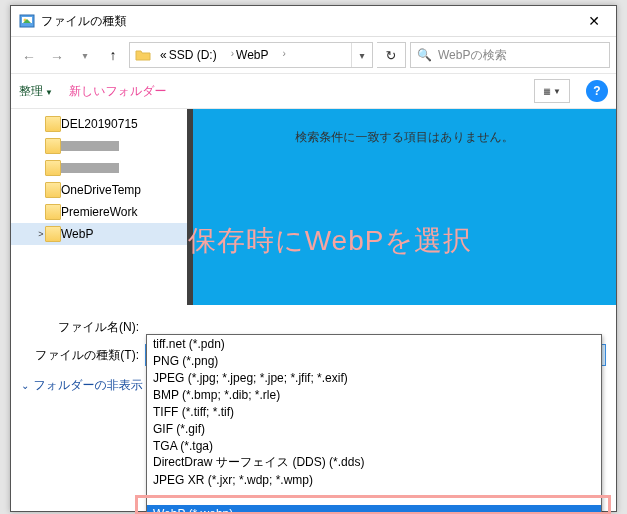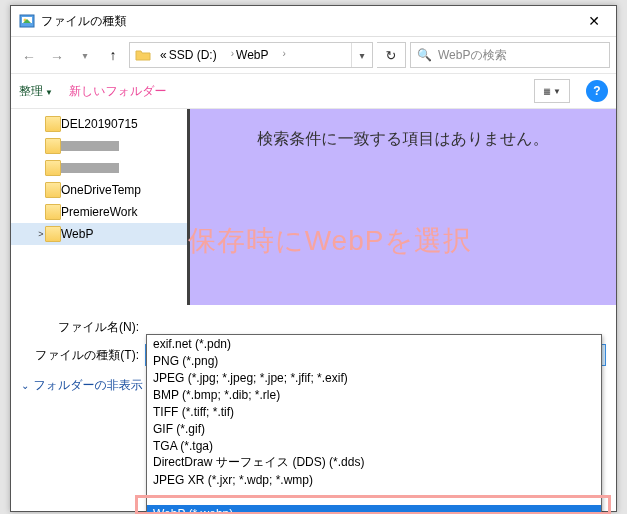--- a/index.html
+++ b/index.html
@@ -33,21 +33,21 @@
 .body{display:flex;height:196px}
 .tree{width:176px;overflow:hidden;box-sizing:border-box;padding:4px 0}
 .tree-item{display:flex;align-items:center;height:22px;padding-left:26px;font-size:12px;}
 .tree-item.sel{background:#d9e8f7}
 .tree-item.sel .caret{color:#444}
 .caret{width:8px;font-size:9px;color:#aaa;display:inline-block;text-align:center}
 .ficon{width:16px;height:16px}
 .ficon.folder{background:linear-gradient(#ffe79a,#f9cf60);border:1px solid #e0b94f;border-radius:1px;box-sizing:border-box;position:relative}
 .ficon.redacted{background:#a8a8a8;width:58px;height:10px;margin-left:0}
 .onedrive svg{width:16px;height:16px}
-.content{flex:1;border-left:3px solid #404040;display:flex;align-items:flex-start;justify-content:center;padding-top:20px;color:#333;font-size:16px;background:#c4b5fd;position:relative}
+.content{flex:1;border-left:6px solid #404040;display:flex;align-items:flex-start;justify-content:center;padding-top:20px;color:#333;font-size:12px;background:#0ea5e9;position:relative}
 .annot{position:absolute;left:188px;top:222px;font-size:28px;font-weight:400;color:#f7a4a0;letter-spacing:1px;white-space:nowrap;z-index:5}
 .form{padding:8px 10px 4px 16px}
 .form-row{display:flex;align-items:center;height:28px;gap:6px}
 .form-label{width:112px;text-align:right;font-size:12px}
 .text-input{flex:1;height:22px;border:1px solid #888;padding:0 6px;font-size:12px;font-family:inherit;box-sizing:border-box}
 .type-select{flex:1;height:22px;border:1px solid #3a8de0;background:#cfe7fb;padding:0 6px;font-size:12px;display:flex;align-items:center;justify-content:space-between;box-sizing:border-box}
 .type-select .arrow{font-size:10px;color:#333}
 .bottom{display:flex;align-items:flex-start;padding:4px 10px}
 .hidefolder{color:#1a4fa0;font-size:12px;display:flex;align-items:center;gap:4px}
 .hidefolder .car{font-size:10px}
@@ -169,21 +169,21 @@
       <div class="hidefolder">
         <span class="car">⌄</span>
           <span>フォルダーの非表示</span>
       </div>
     </div>
   </div>
 
   <div class="annot">保存時にWebPを選択</div>
 
   <div class="dropdown" id="ddlist">
-      <div class="opt">exif.net (*.pdn)</div>
+      <div class="opt">tiff.net (*.pdn)</div>
       <div class="opt">PNG (*.png)</div>
       <div class="opt">JPEG (*.jpg; *.jpeg; *.jpe; *.jfif; *.exif)</div>
       <div class="opt">BMP (*.bmp; *.dib; *.rle)</div>
       <div class="opt">TIFF (*.tiff; *.tif)</div>
       <div class="opt">GIF (*.gif)</div>
       <div class="opt">TGA (*.tga)</div>
       <div class="opt">DirectDraw サーフェイス (DDS) (*.dds)</div>
       <div class="opt">JPEG XR (*.jxr; *.wdp; *.wmp)</div>
       <div class="opt trunc"></div>
       <div class="opt hl">WebP (*.webp)</div>

